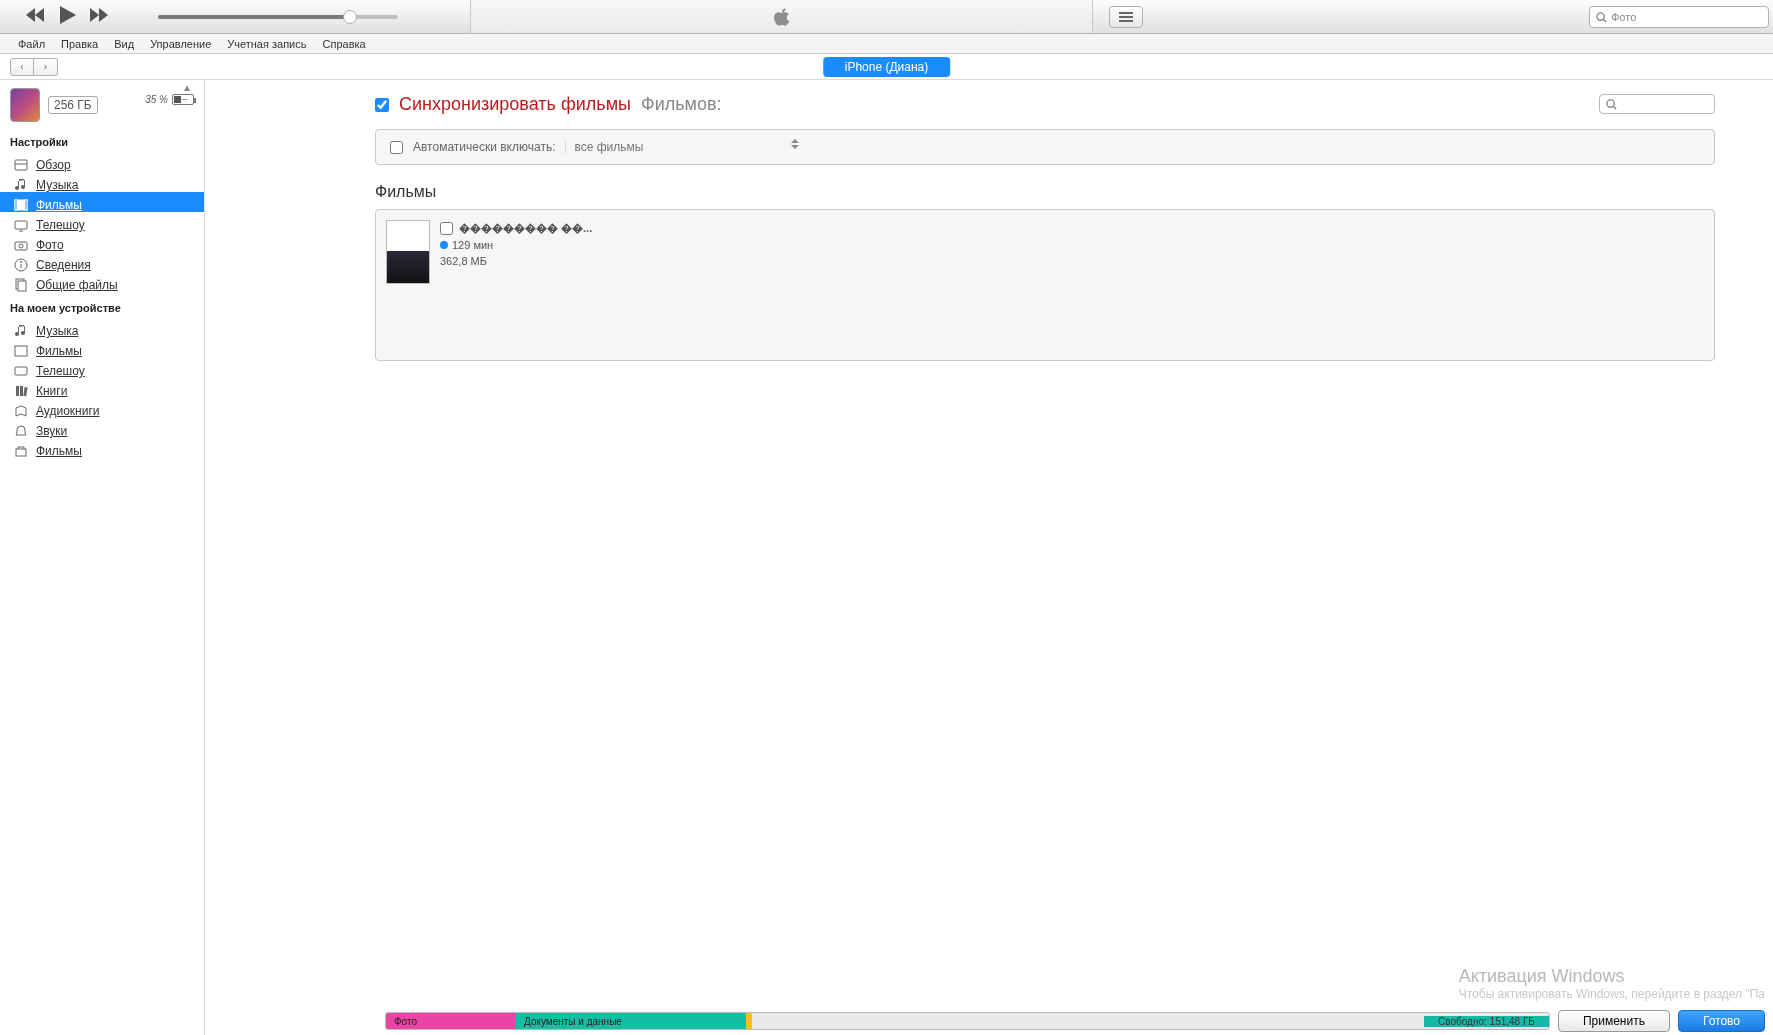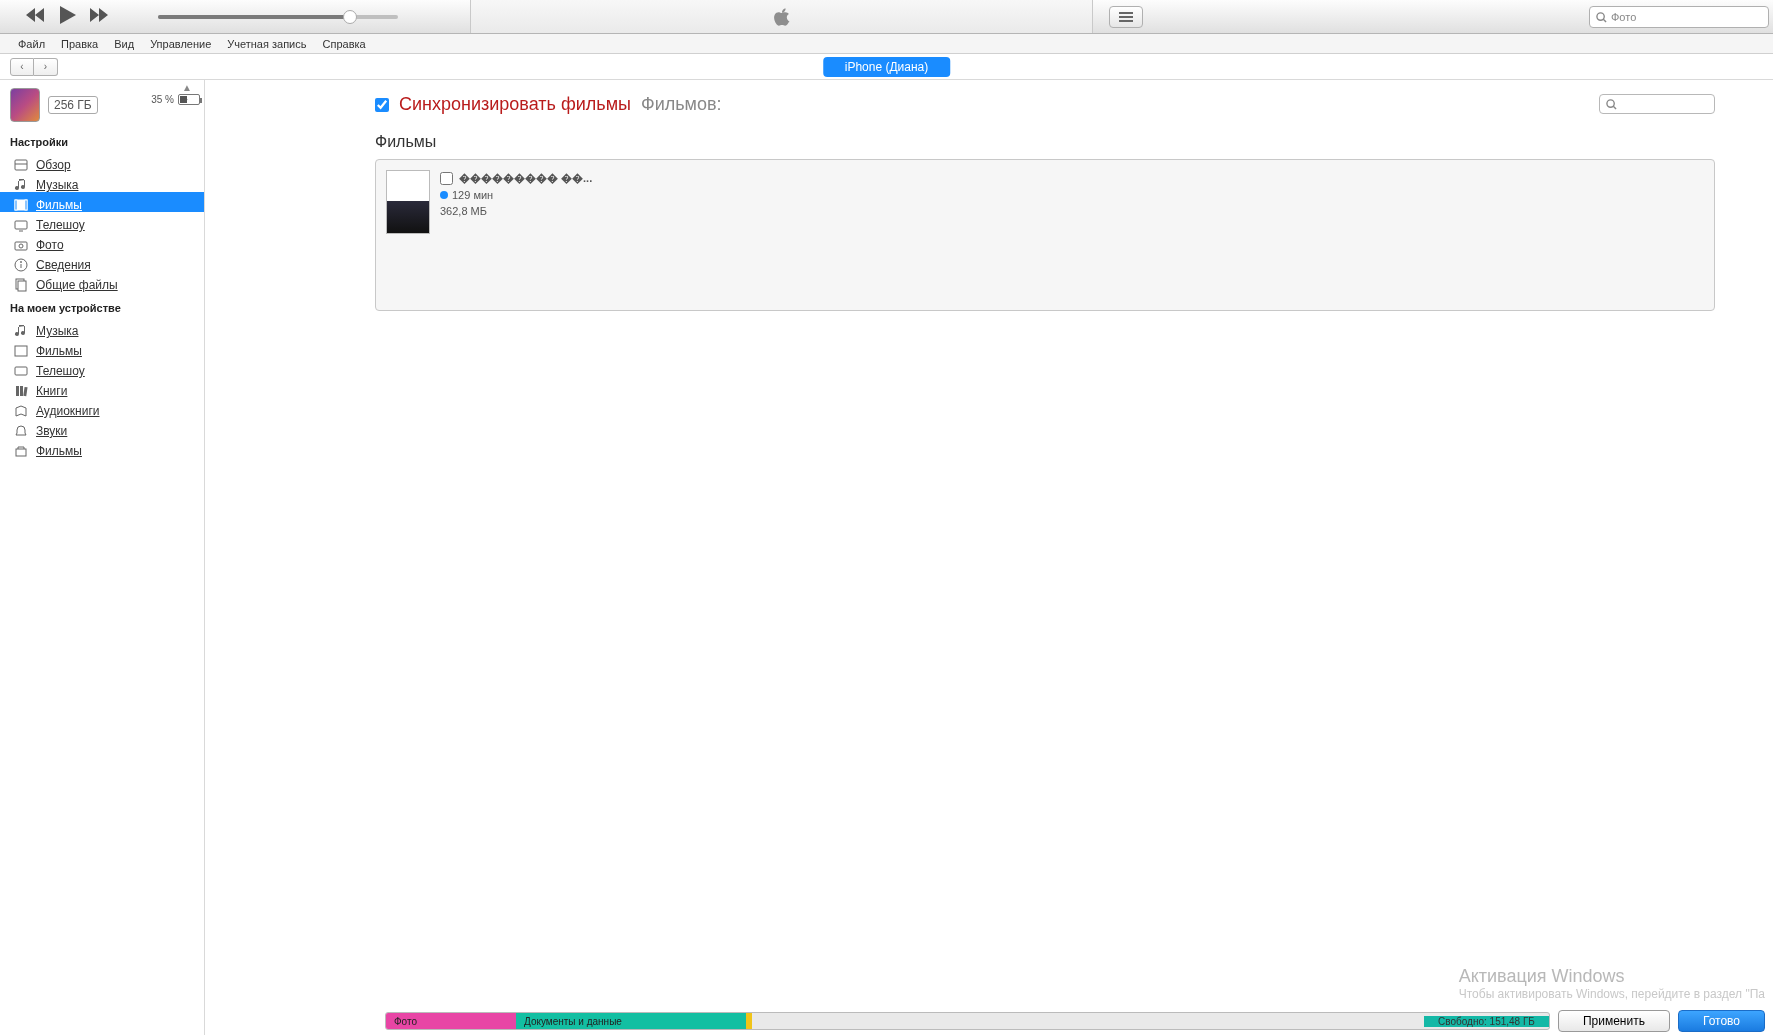--- a/index.html
+++ b/index.html
@@ -52,21 +52,21 @@
 .navbtn:first-child { border-radius: 3px 0 0 3px; }
 .navbtn:last-child { border-radius: 0 3px 3px 0; border-left: none; }
 .device-pill { position:absolute; left:50%; transform:translateX(-50%); background:#1a8cff; color:#fff; font-size:12px; padding:3px 22px; border-radius:4px; }
 
 
 .layout { display:flex; height: calc(100% - 34px - 20px - 26px); }
 .sidebar { width: 205px; border-right: 1px solid #d9d9d9; background:#fff; font-size:12px; color:#333; overflow:hidden; }
 .device-header { display:flex; align-items:center; padding: 8px 10px 4px 10px; position:relative; }
 .device-thumb { width: 30px; height: 34px; background: linear-gradient(135deg,#7b3fa0,#b94c83,#e08a3c); border-radius:4px; border:1px solid #999; margin-right:8px; }
 .storage-badge { border:1px solid #aaa; border-radius:3px; font-size:12px; padding:1px 5px; color:#555; }
-.battery-row { position:absolute; right:4px; top:14px; display:flex; align-items:flex-end; gap:4px; font-size:10px; color:#555; }
+.battery-row { position:absolute; right:10px; top:14px; display:flex; align-items:flex-end; gap:4px; font-size:10px; color:#555;font-style:italic; }
 .battery-icon { width:22px; height:11px; border:1px solid #777; border-radius:2px; position:relative; }
 .battery-icon::after { content:""; position:absolute; right:-3px; top:3px; width:2px; height:5px; background:#777; }
 .battery-fill { position:absolute; left:1px; top:1px; bottom:1px; width:35%; background:#555; }
 .eject-icon { position:absolute; right:12px; top:2px; font-size:10px; color:#888; }
 
 .sb-header { font-weight:bold; font-size:11px; padding: 10px 10px 4px 10px; color:#222; }
 .sb-item { display:flex; align-items:flex-end; height:20px; padding:0 10px 0 14px; gap:8px; cursor:default;text-decoration:underline; }
 .sb-item.active { background:#1a8cff; color:#fff; }
 .sb-item svg { flex-shrink:0; }
 .sb-item.active svg { fill:#fff; stroke:#fff; }
@@ -290,20 +290,27 @@
       <span class="sync-title">Синхронизировать фильмы</span>
       <span class="sync-count">Фильмов:</span>
     </div>
     <div class="mini-search">
       <svg width="11" height="11" viewBox="0 0 12 12" fill="none" stroke="#888" stroke-width="1.5">
           <circle cx="5" cy="5" r="4"></circle>
           <line x1="8" y1="8" x2="11" y2="11"></line>
         </svg>
     </div>
 
+    <div class="auto-box">
+      <input type="checkbox" style="">
+      <span>Автоматически включать:</span>
+      <div class="auto-select-wrap">
+        <span>все фильмы</span>
+      </div>
+    </div>
 
     <div class="section-title">Фильмы</div>
     <div class="movies-box">
       <div class="movie-item">
         <div class="movie-poster">
             <div class="movie-poster-inner"></div>
           </div>
         <div>
           <div class="movie-title-row">
             <input type="checkbox" class="movie-check" style="">

